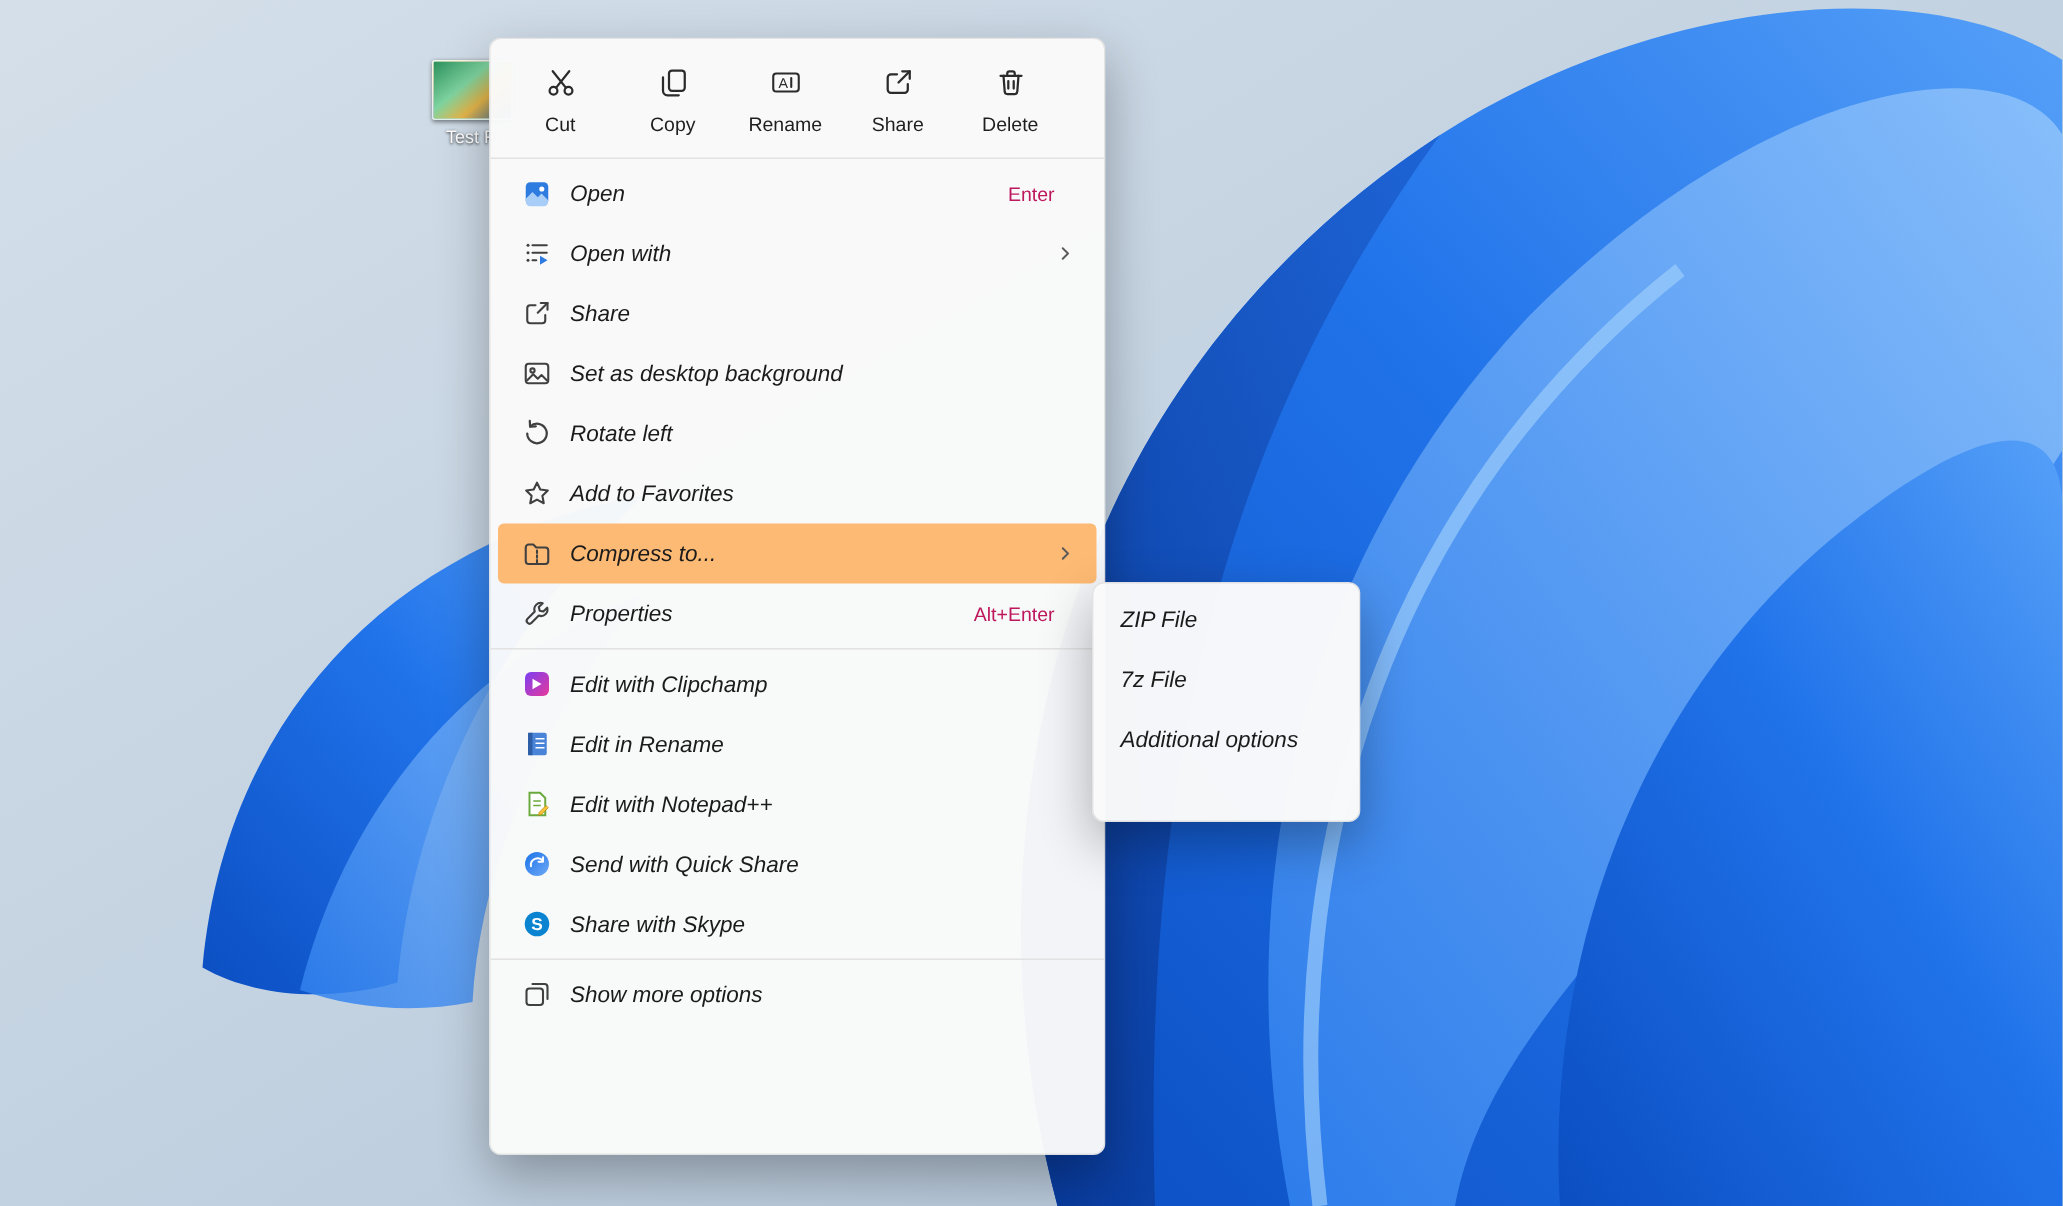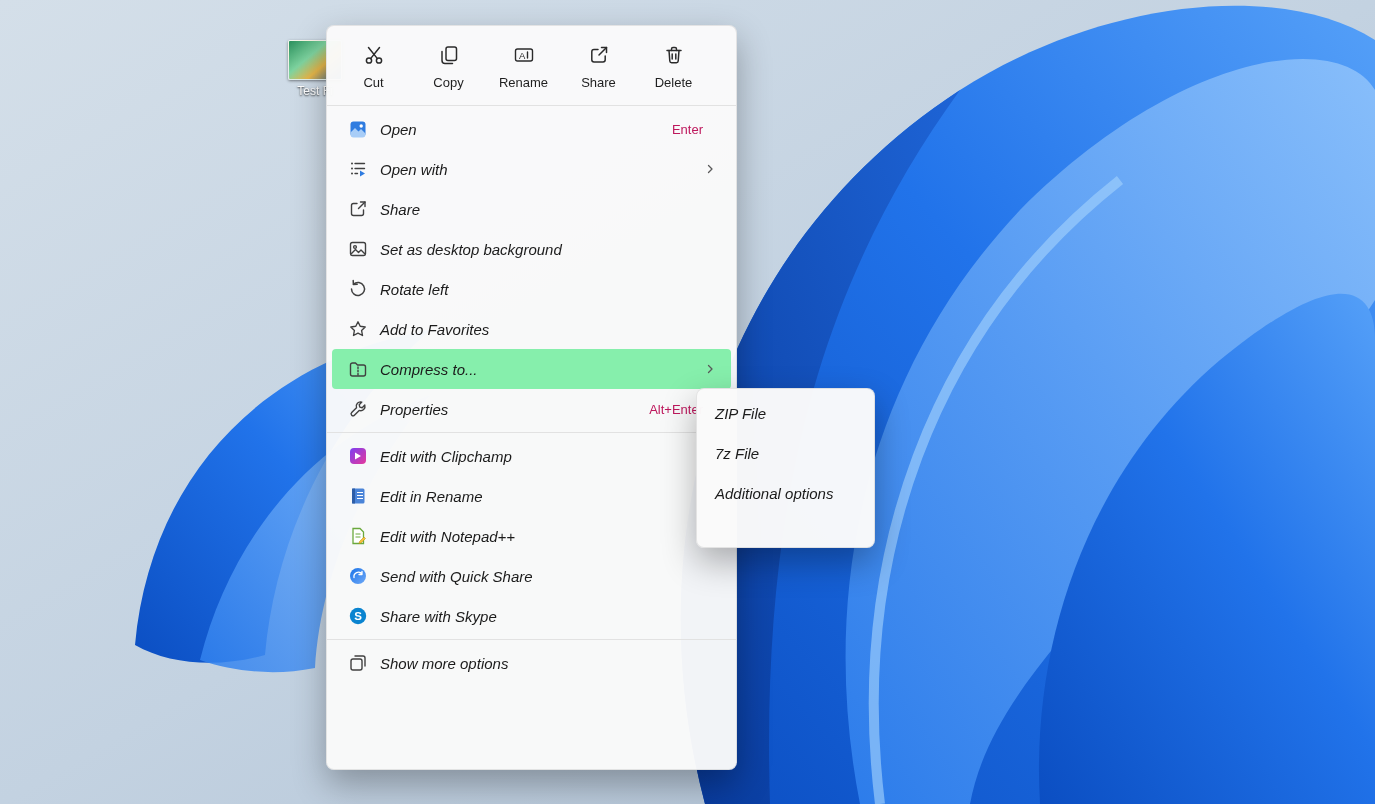--- a/index.html
+++ b/index.html
@@ -24,28 +24,28 @@
 
   .toolbar { display:flex; align-items:center; padding:5px 6px 3px 8px; gap:8px; height:72px; flex:none; }
   .tool-btn { width:67px; height:62px; border:none; background:transparent; border-radius:4px;
       display:flex; flex-direction:column; align-items:center; justify-content:center; gap:6px;
       color:#1f1f1f; font-size:13px; font-family:inherit; cursor:default; }
 
   .divider { height:1px; background:#e2e2e2; margin:3px -5px; flex:none; }
 
   .menu-item { height:40px; flex:none; display:flex; align-items:center; gap:12px; padding:0 12px 0 16px;
       border-radius:4px; font-size:15px; color:#1b1b1b; cursor:default; position:relative; }
-  .menu-item:hover, .menu-item.highlighted { background:#86efac; }
+  .menu-item:hover, .menu-item.highlighted { background:#fdba74; }
   .mi-icon { width:20px; height:20px; flex:none; display:flex; align-items:center; justify-content:center; }
   .mi-label { white-space:nowrap;font-style:italic; }
   .shortcut { margin-left:auto; font-size:13px; color:#be185d; padding-right:16px; white-space:nowrap; }
   .chev { margin-left:auto; width:14px; height:14px; display:flex; align-items:center; justify-content:center; margin-right:2px; }
 
   
-  .submenu { position:absolute; left:696px; top:388px; width:179px; height:160px;
+  .submenu { position:absolute; left:728px; top:388px; width:179px; height:160px;
       background:rgba(250,250,250,.98); border:1px solid rgba(0,0,0,.09); border-radius:8px;
       box-shadow:0 14px 34px rgba(0,0,0,.30); padding:4px 5px; display:flex; flex-direction:column; }
   .submenu .menu-item { padding-left:13px; }
 </style>
 </head>
 <body>
 
 <div class="stage">
 
   <svg class="wallpaper" viewBox="0 0 1375 804" preserveAspectRatio="none">

